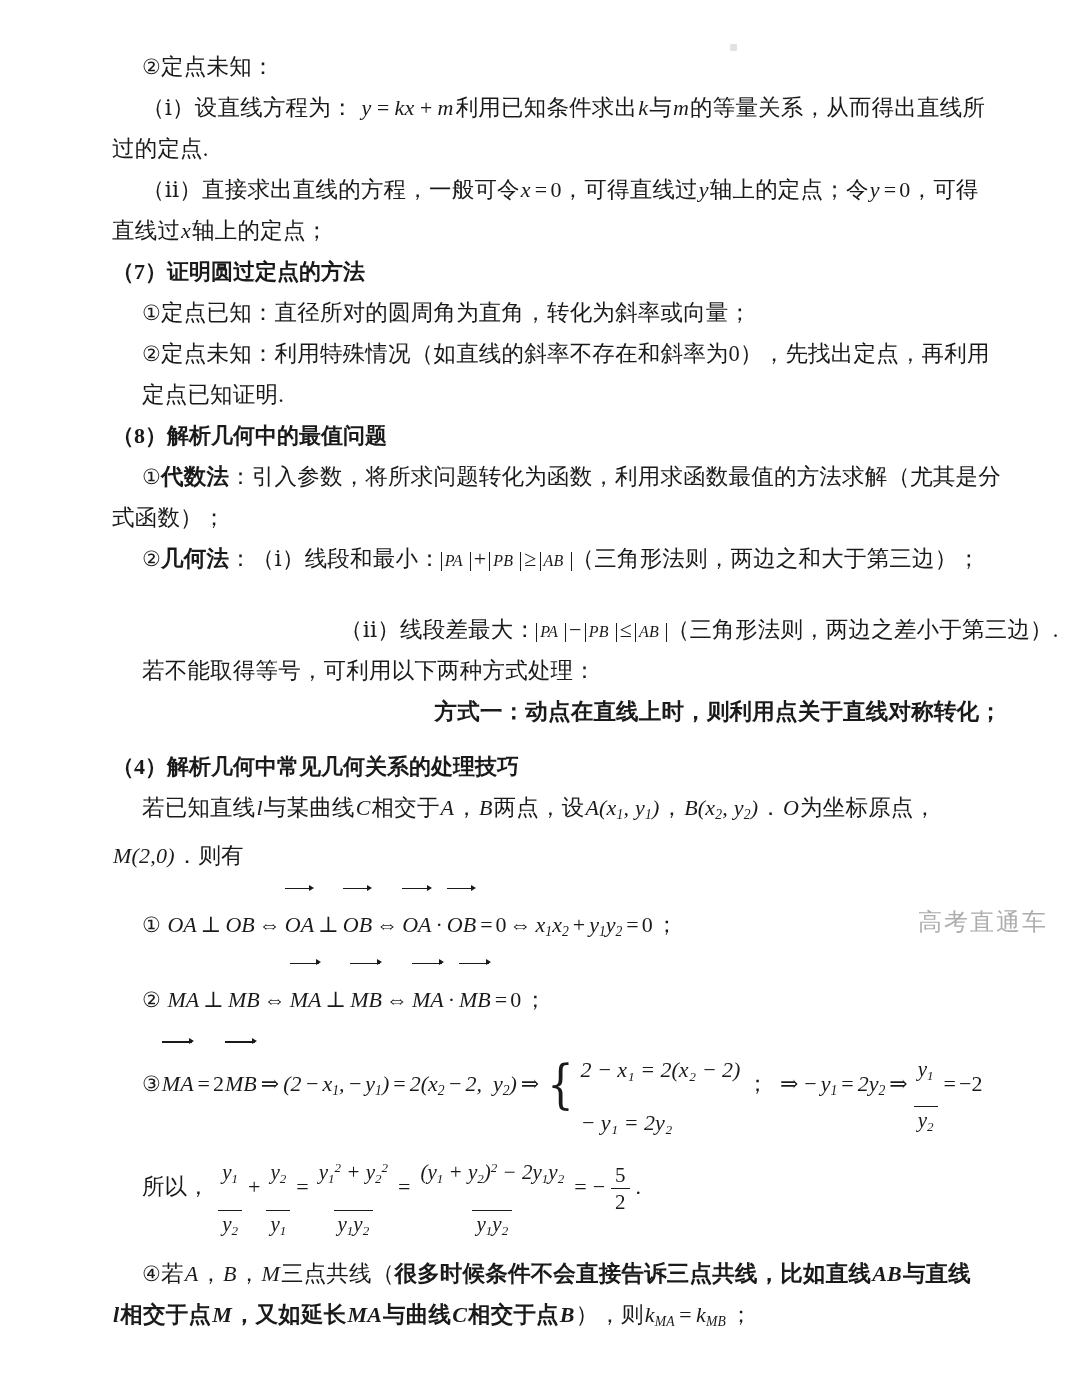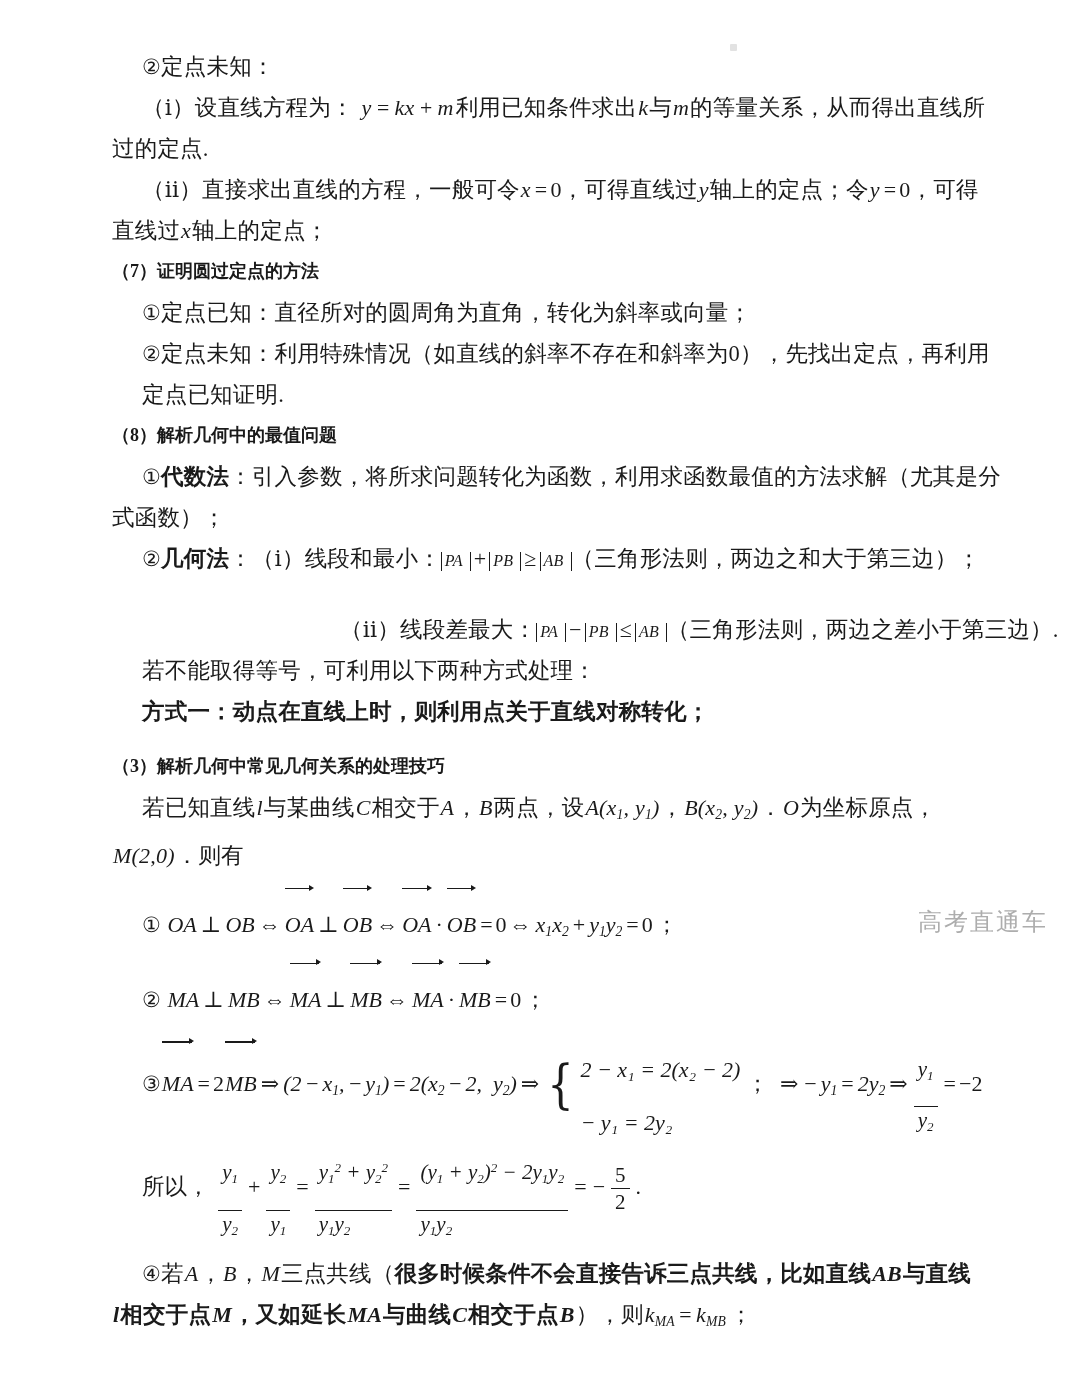--- a/index.html
+++ b/index.html
@@ -36,23 +36,23 @@
     font-size: 22.5px;
     line-height: 41px;
     white-space: nowrap;
     letter-spacing: 0.2px;
   }
 
   .indent1 { padding-left: 30px; }
   .indent3 { padding-left: 228px; margin-top: 30px; }
   .indent-hang { padding-left: 0px; }
 
-  .bold { font-weight: bold; }
+  .bold { font-weight: bold; text-align: right; }
   .heading {
-    font-size: 18px;
+    font-size: 22px;
     font-weight: bold;
     line-height: 41px;
   }
 
   
   .mi {
     font-family: "Liberation Serif", "DejaVu Serif", serif;
     font-style: italic;
     font-size: 22px;
     padding: 0 1px;
@@ -119,20 +119,21 @@
     display: inline-block;
     font-size: 21px;
     font-style: normal;
     line-height: 1;
   }
 
   
   .frac {
     display: inline-flex;
     flex-direction: column;
+    align-items: center;
     vertical-align: middle;
     margin: 0 3px;
     position: relative;
     top: -1px;
   }
   .frac .num {
     padding: 0 4px 1px 4px;
     font-size: 21px;
     line-height: 1.15;
   }
@@ -245,21 +246,21 @@
       <span class="circ">②</span><span class="bold">几何法</span><span>：（ⅰ）线段和最小：</span><span class="abs">PA</span><span class="op">+</span><span class="abs">PB</span><span class="op">≥</span><span class="abs">AB</span><span>（三角形法则，两边之和大于第三边）；</span>
     </div>
     <div class="line indent3">
       <span>（ⅱ）线段差最大：</span><span class="abs">PA</span><span class="op">−</span><span class="abs">PB</span><span class="op">≤</span><span class="abs">AB</span><span>（三角形法则，两边之差小于第三边）.</span>
     </div>
 
     <div class="line indent1">若不能取得等号，可利用以下两种方式处理：</div>
     <div class="line indent1 bold">方式一：动点在直线上时，则利用点关于直线对称转化；</div>
     <div class="spacer-sm"></div>
 
-    <div class="heading">（3）解析几何中常见几何关系的处理技巧</div>
+    <div class="heading">（4）解析几何中常见几何关系的处理技巧</div>
 
     <div class="line indent1">
       <span>若已知直线</span><span class="mi">l</span><span>与某曲线</span><span class="mi">C</span><span>相交于</span><span class="mi">A</span><span>，</span><span class="mi">B</span><span>两点，设</span><span class="mi">A(x<sub>1</sub>,&nbsp;y<sub>1</sub>)</span><span>，</span><span class="mi">B(x<sub>2</sub>,&nbsp;y<sub>2</sub>)</span><span>．</span><span class="mi">O</span><span>为坐标原点，</span>
     </div>
     <div class="line indent-hang">
       <span class="mi">M(2,0)</span><span>．则有</span>
     </div>
 
     <div class="spacer-sm"></div>
 

